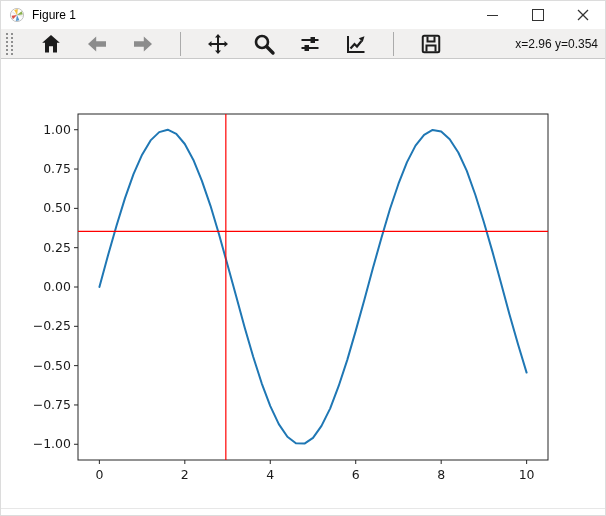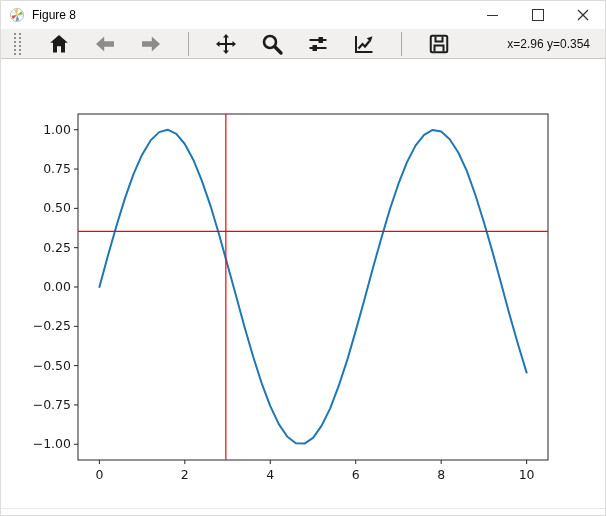--- a/index.html
+++ b/index.html
@@ -16,21 +16,21 @@
   .titlebar .app-icon{margin-left:8px;display:flex;align-items:center;}
   .titlebar .title{margin-left:7px;font-size:12px;color:#000000;}
   .caption-buttons{margin-left:auto;display:flex;height:100%;}
   .cap-btn{width:45px;height:100%;display:flex;align-items:center;justify-content:center;background:#ffffff;border:none;padding:0;}
   .min-glyph{width:11px;height:1px;background:#333;}
   .max-glyph{width:10px;height:10px;border:1px solid #333;background:transparent;}
   
   .toolbar{
     position:absolute;top:28px;left:0;right:0;height:30px;background:#f1f0ef;
     border-bottom:1px solid #c9c9c9;display:flex;align-items:center;
-    padding:0 12px;box-sizing:border-box;gap:18px;
+    padding:0 4px;box-sizing:border-box;gap:18px;
   }
   .grip{width:3px;height:22px;border-left:2px dotted #8f8f8f;border-right:2px dotted #8f8f8f;margin:0 6px 0 1px;}
   .tbtn{width:28px;height:28px;display:flex;align-items:center;justify-content:center;background:transparent;border:none;padding:0;}
   .tsep{width:1px;height:24px;background:#ababab;margin:0 5px;}
   .tspacer{flex:1;}
   .status{font-size:12px;color:#111111;padding-right:3px;white-space:nowrap;}
   
   .canvas{position:absolute;top:58px;left:0;width:606px;height:458px;background:#ffffff;}
   .plot-svg text{font-family:"DejaVu Sans",sans-serif;font-size:12.5px;fill:#1a1a1a;}
   .bottom-line{position:absolute;left:0;right:0;top:507px;height:1px;background:#e7e7e7;}
@@ -46,21 +46,21 @@
         <circle cx="8" cy="8" r="6.6" fill="#fdfdfd" stroke="#c3c3c3" stroke-width="1"></circle>
         <path d="M8 8 L3.4 5.2" stroke="#d9d9d9" stroke-width="0.8"></path>
         <path d="M8 8 L8 1.6" stroke="#d9d9d9" stroke-width="0.8"></path>
         <path d="M8 8 L14 9.2" stroke="#d9d9d9" stroke-width="0.8"></path>
         <path d="M8 8 L5.2 2.9 L8.8 2.1 Z" fill="#f5c242"></path>
         <path d="M8 8 L12.6 4.3 L13.8 7.6 Z" fill="#8ab04d"></path>
         <path d="M8 8 L3.9 12.3 L2.6 8.8 Z" fill="#da5246"></path>
         <path d="M8 8 L10.4 13.3 L6.9 13.9 Z" fill="#5596cc"></path>
       </svg>
     </span>
-    <span class="title">Figure 8</span>
+    <span class="title">Figure 1</span>
     <div class="caption-buttons">
       <button class="cap-btn" title="minimize">
         <span class="min-glyph"></span>
       </button>
       <button class="cap-btn" title="maximize">
         <span class="max-glyph"></span>
       </button>
       <button class="cap-btn" title="close">
         <svg width="12" height="12">
           <line x1="1" y1="1" x2="11" y2="11" stroke="#333" stroke-width="1.3"></line>

